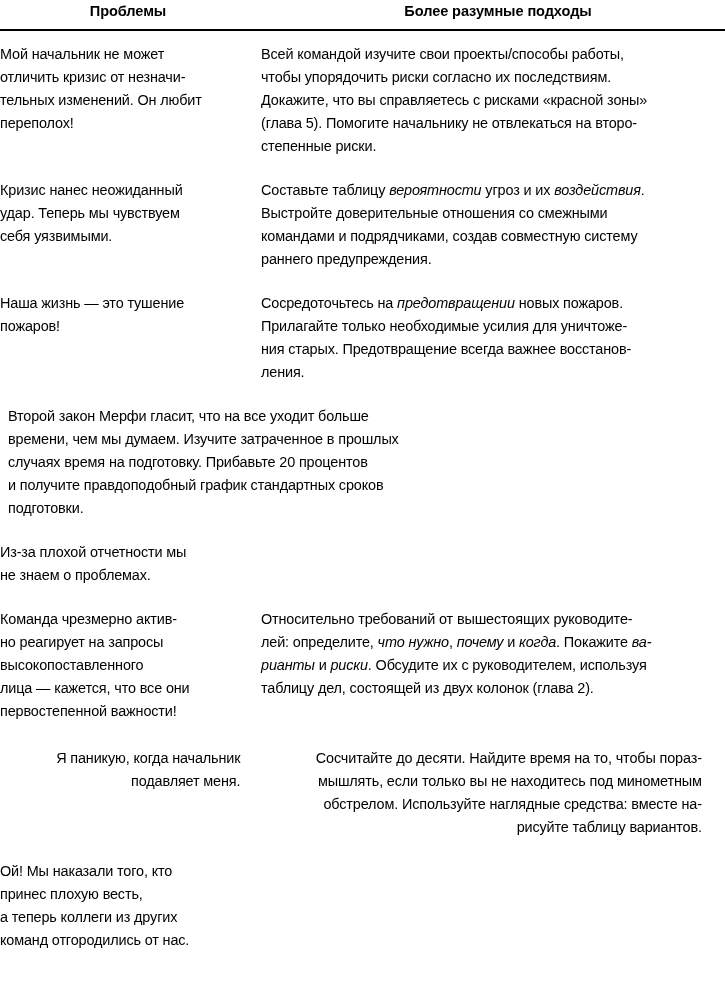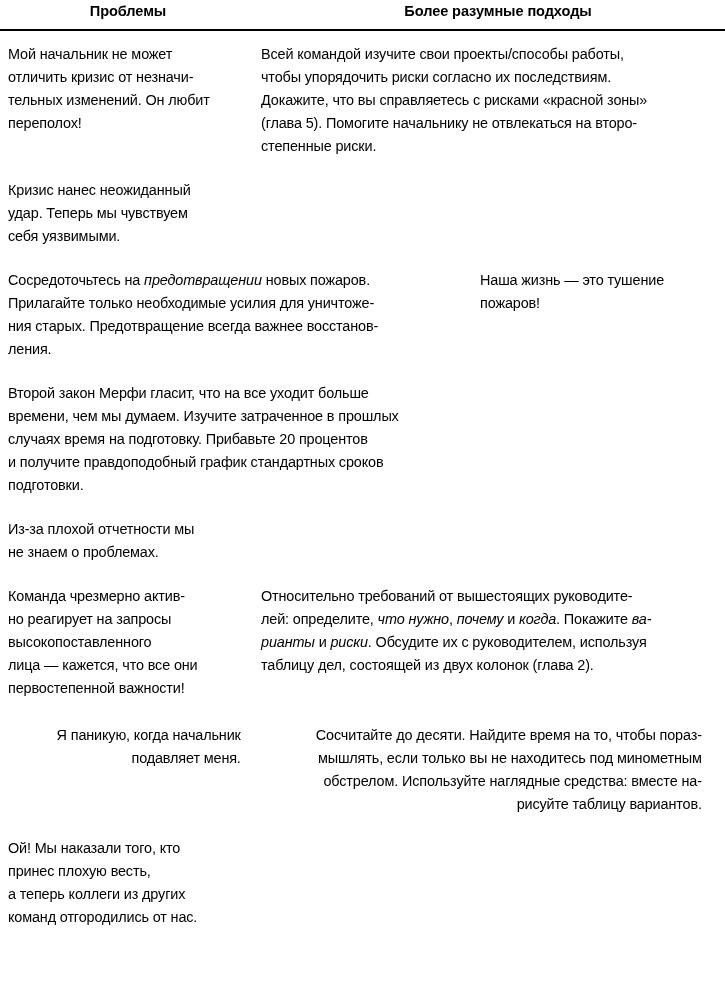--- a/index.html
+++ b/index.html
@@ -65,21 +65,21 @@
     align-items: flex-start;
   }
   .cell {
     font-size: 15.2px;
     line-height: 23px;
     letter-spacing: -0.15px;
     transform-origin: left top;
   }
   .cell-problem {
     width: 253px;
-    padding-left: 8px;
+    padding-left: 0;
     box-sizing: border-box;
   }
   .cell-approach {
     width: 472px;
     padding-left: 8px;
     box-sizing: border-box;
   }
   .cell .ln {
     display: block;
     white-space: nowrap;
@@ -122,31 +122,37 @@
           <span class="ln">(глава 5). Помогите начальнику не отвлекаться на второ-</span>
           <span class="ln">степенные риски.</span>
         </div>
       </div>
       <div class="row row-gap">
         <div class="cell cell-problem">
           <span class="ln">Кризис нанес неожиданный</span>
           <span class="ln">удар. Теперь мы чувствуем</span>
           <span class="ln">себя уязвимыми.</span>
         </div>
-      </div>
-      <div class="row row-gap">
+        <div class="cell cell-approach">
+          <span class="ln">Составьте таблицу <i>вероятности</i> угроз и их <i>воздействия</i>.</span>
+          <span class="ln">Выстройте доверительные отношения со смежными</span>
+          <span class="ln">командами и подрядчиками, создав совместную систему</span>
+          <span class="ln">раннего предупреждения.</span>
+        </div>
+      </div>
+      <div class="row row-gap">
+        <div class="cell cell-problem">
+          <span class="ln">Наша жизнь — это тушение</span>
+          <span class="ln">пожаров!</span>
+        </div>
         <div class="cell cell-approach">
           <span class="ln">Сосредоточьтесь на <i>предотвращении</i> новых пожаров.</span>
           <span class="ln">Прилагайте только необходимые усилия для уничтоже-</span>
           <span class="ln">ния старых. Предотвращение всегда важнее восстанов-</span>
           <span class="ln">ления.</span>
-        </div>
-        <div class="cell cell-problem">
-          <span class="ln">Наша жизнь — это тушение</span>
-          <span class="ln">пожаров!</span>
         </div>
       </div>
       <div class="row row-gap">
         <div class="cell cell-approach">
           <span class="ln">Второй закон Мерфи гласит, что на все уходит больше</span>
           <span class="ln">времени, чем мы думаем. Изучите затраченное в прошлых</span>
           <span class="ln">случаях время на подготовку. Прибавьте 20 процентов</span>
           <span class="ln">и получите правдоподобный график стандартных сроков</span>
           <span class="ln">подготовки.</span>
         </div>

